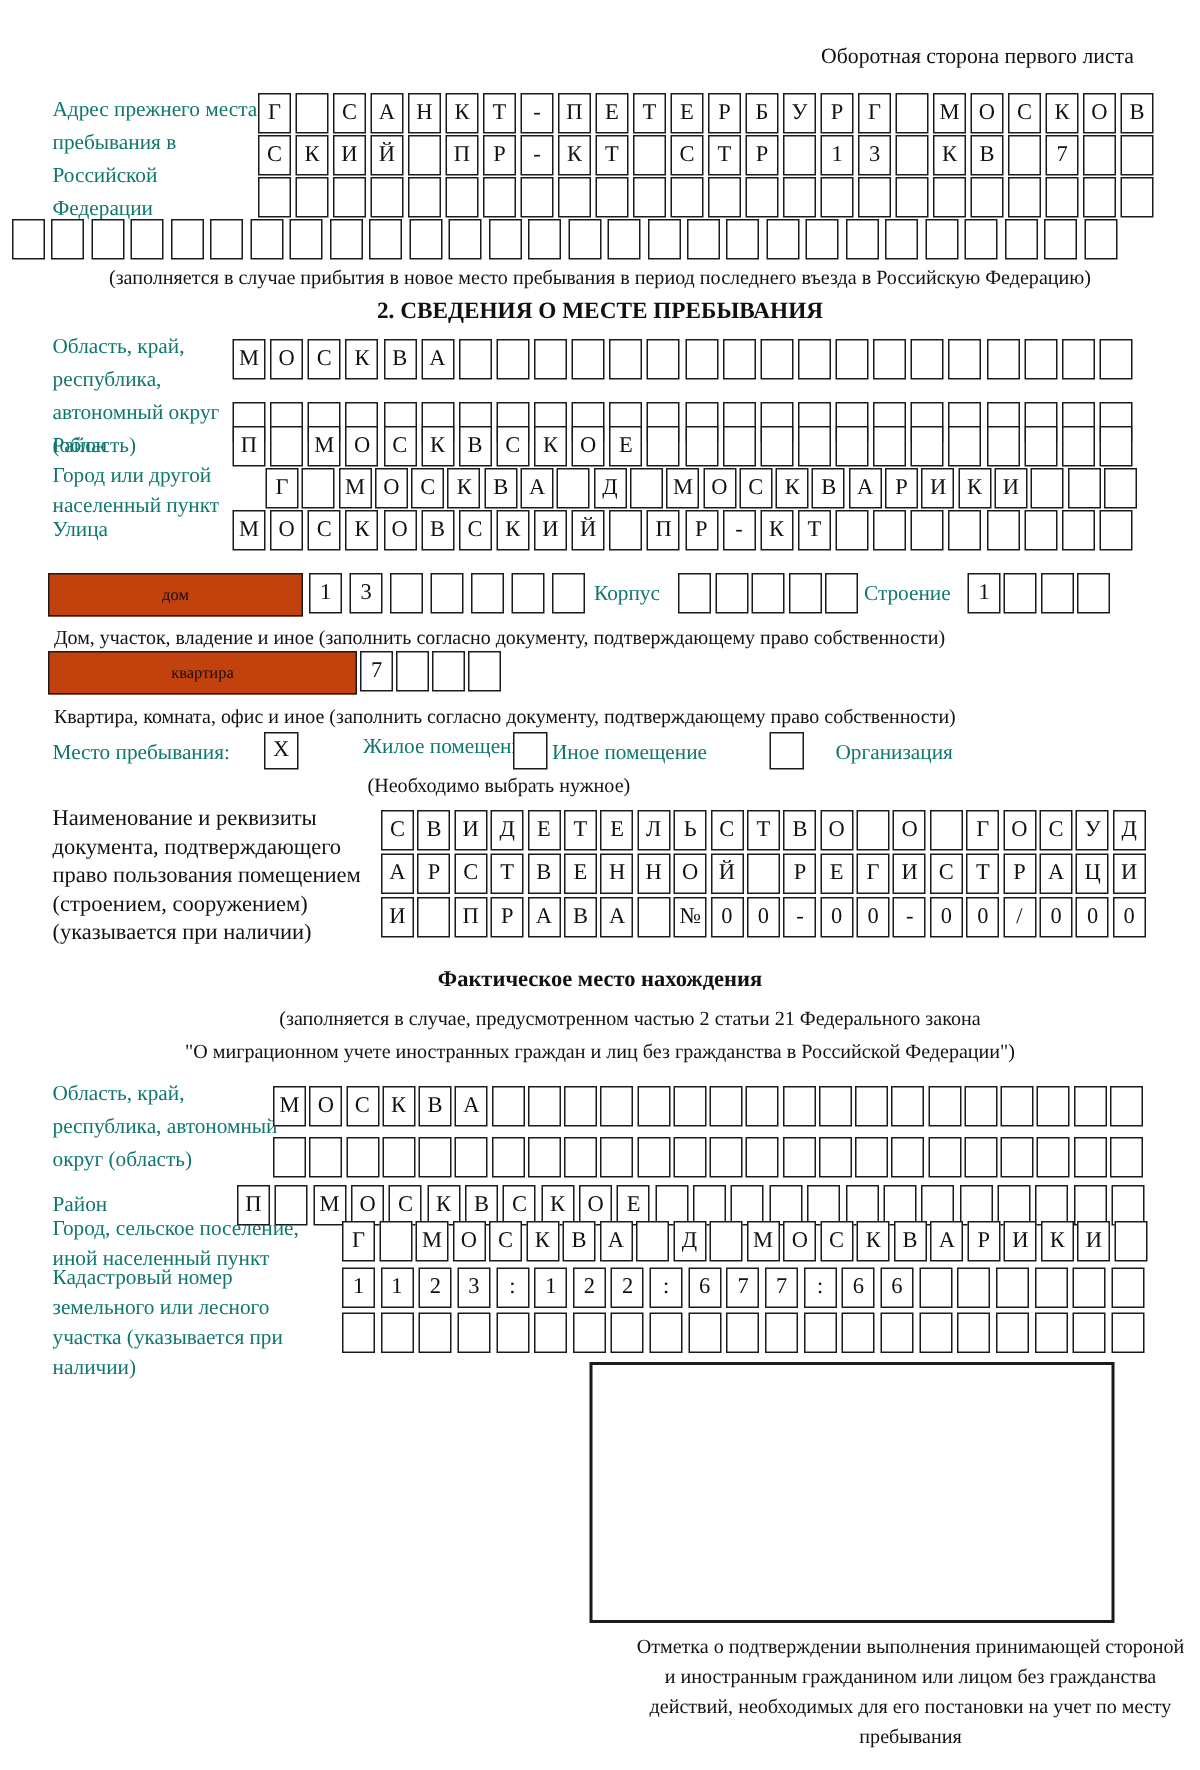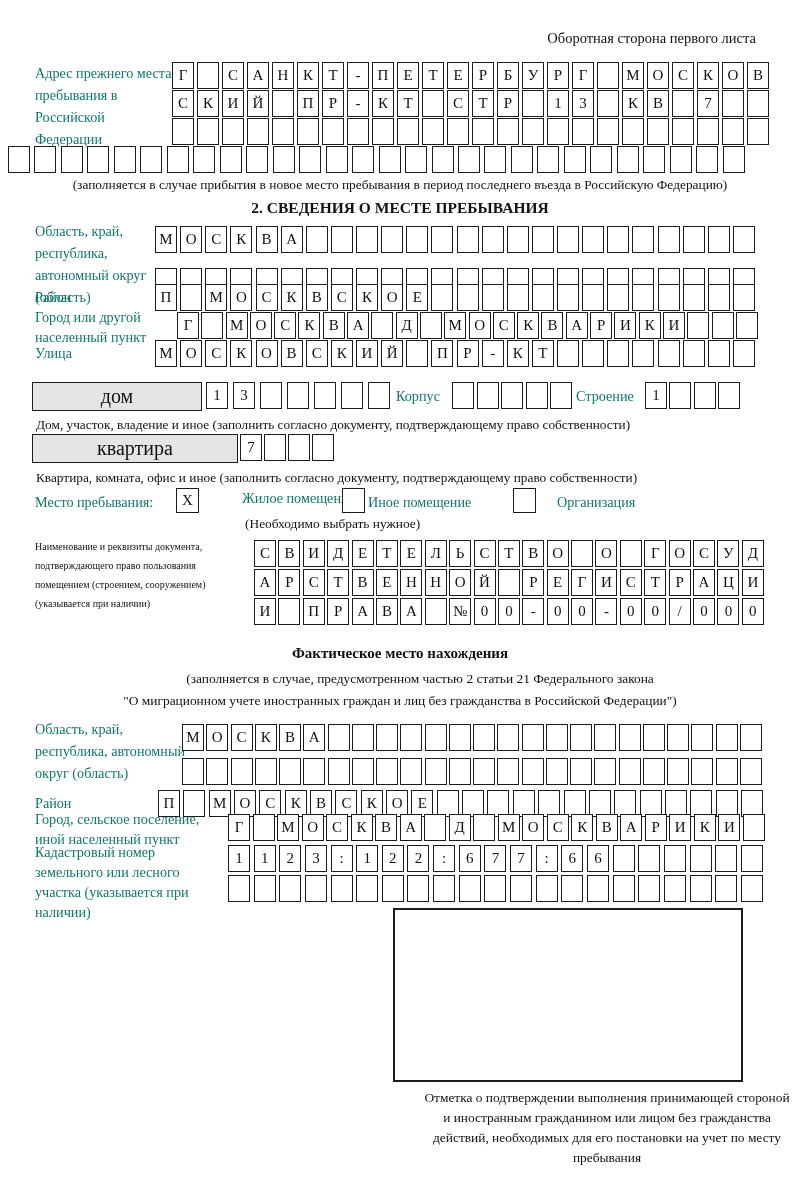--- a/index.html
+++ b/index.html
@@ -5,35 +5,35 @@
   html,body{margin:0;padding:0;background:#fff;}
   .page{
     position:relative;
     width:800px;height:1180px;
     background:#fff;color:#111;
     font-family:"Liberation Serif","DejaVu Serif",serif;
     overflow:hidden;
   }
   .abs{position:absolute;}
   .label{font-size:14.2px;line-height:22px;color:#0f766e;}
-  .small-label{font-size:10px;line-height:19px;}
+  .small-label{font-size:15px;line-height:19px;}
   .caption{font-size:13.3px;white-space:nowrap;}
   .center{text-align:center;width:800px;left:0;}
   .bold{font-weight:bold;}
   .boxrow{display:flex;justify-content:space-between;}
   .cell{
     width:20px;height:25px;flex:0 0 auto;
     border:1.5px solid #1b1b1b;box-sizing:content-box;
     display:flex;align-items:center;justify-content:center;
     font-size:15px;line-height:1;background:#fff;
   }
   .widebox{
-    border:1.5px solid #1b1b1b;background:#e5e5e5;
+    border:1.5px solid #1b1b1b;background:#c2410c;
     display:flex;align-items:center;justify-content:center;
-    font-size:20px;
+    font-size:11px;
   }
   .checkbox{
     width:21px;height:23px;border:1.5px solid #1b1b1b;
     display:flex;align-items:center;justify-content:center;
     font-size:15px;background:#fff;
   }
   .stampbox{border:2px solid #1b1b1b;background:#fff;}
   .notetext{font-size:13.4px;}
 </style>
 </head>

